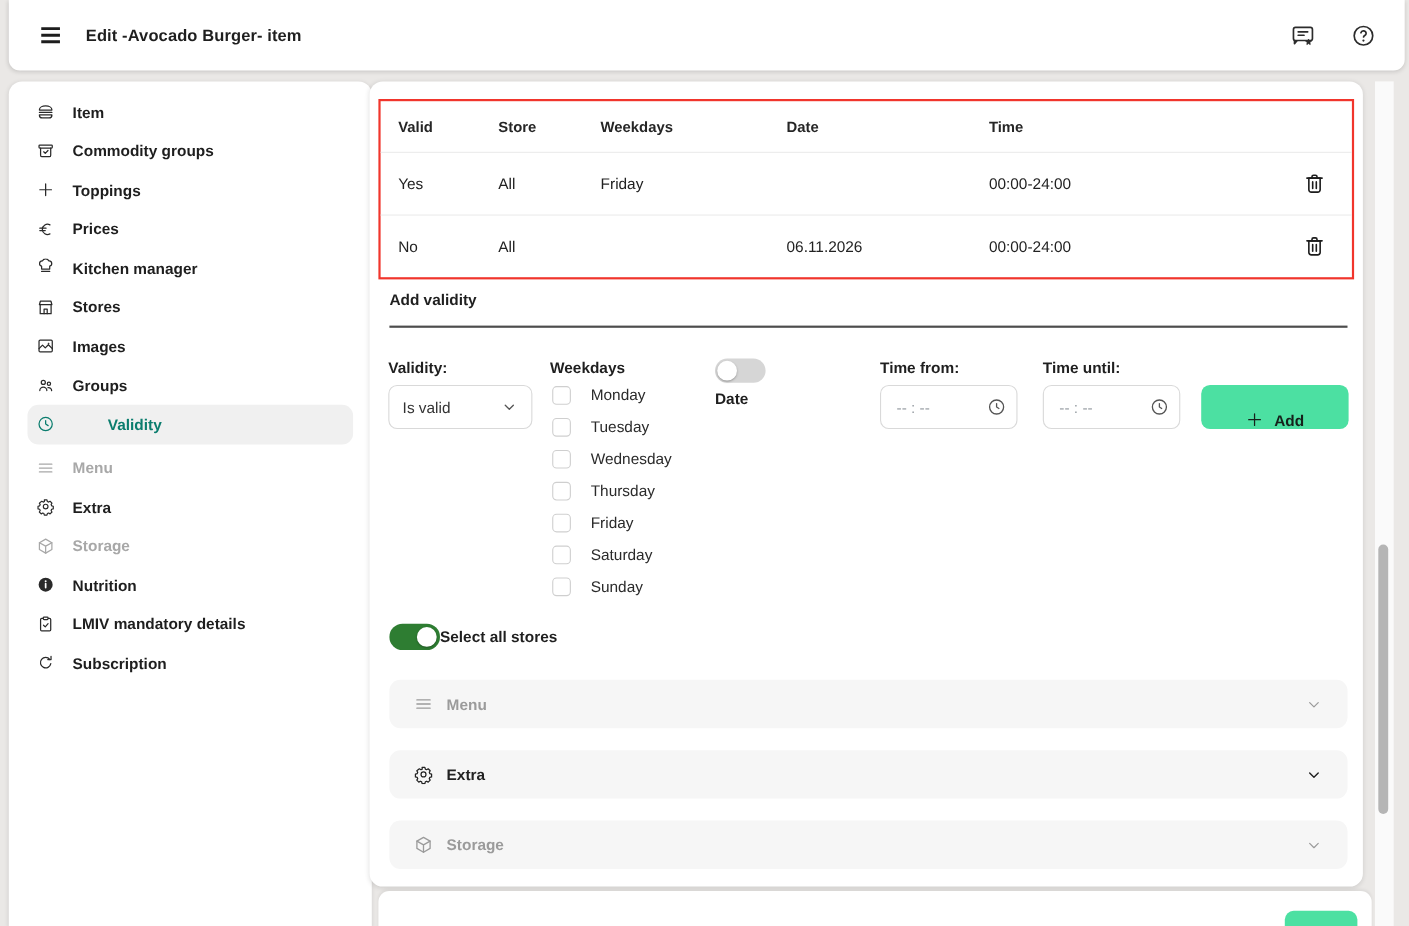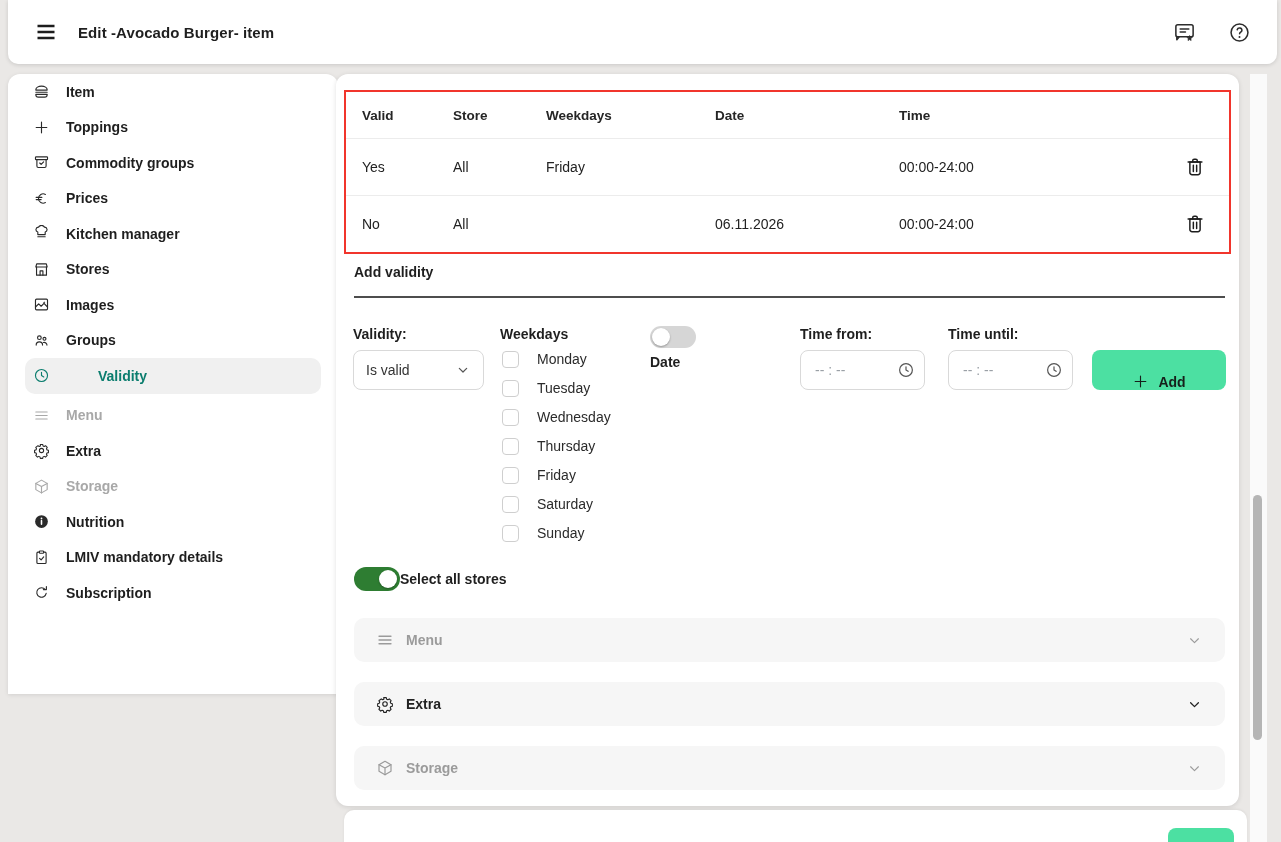--- a/index.html
+++ b/index.html
@@ -21,23 +21,24 @@
     display:flex; align-items:center; padding:0 26px;
     z-index:5;
   }
   .hamburger { width:24px; height:24px; color:#1d1d1d; cursor:pointer; }
   .header-title { font-size:15px; font-weight:700; margin-left:20px; letter-spacing:.1px; }
   .header-right { margin-left:auto; display:flex; align-items:center; gap:32px; }
   .hicon { width:23px; height:23px; color:#2c2c2c; cursor:pointer; }
 
   
   .sidebar {
-    position:absolute; left:8px; top:74px; width:330px; height:620px;
+    position:absolute; left:8px; top:74px; width:330px; height:768px;
     background:#fff; border-radius:12px 12px 0 0;
     box-shadow:0 1px 4px rgba(0,0,0,.10);
+    padding-top:10px;
   }
   .side-row {
     height:35.5px; margin:0 17px; border-radius:10px;
     display:flex; align-items:center; gap:16px; padding:0 8px;
     font-size:14px; font-weight:700; color:#1e1e1e; cursor:pointer;
   }
   .side-row .ic { width:17px; height:17px; color:#2a2a2a; }
   .side-row.active { background:#f0f0f0; color:#0b7d6e;gap:48px; }
   .side-row.active .ic { color:#0b7d6e; }
   .side-row.disabled { color:#a8a8a8; cursor:default; }
@@ -182,36 +183,36 @@
           <path d="M4 9.5C4 6.6 7.6 4.5 12 4.5s8 2.1 8 5v.5H4z"></path>
           <path d="M4 13h16"></path>
           <path d="M4 16h16v.5c0 1.9-1.6 3.5-3.5 3.5h-9A3.5 3.5 0 0 1 4 16.5z"></path>
         </svg>
       </span>
     <span>Item</span>
   </div>
 
   <div class="side-row">
     <span class="ic">
-        <svg viewBox="0 0 24 24" fill="none" stroke="currentColor" stroke-width="1.6" stroke-linecap="round">
-          <path d="M12 4.5v15M4.5 12h15"></path>
-        </svg>
-      </span>
-    <span>Toppings</span>
-  </div>
-
-  <div class="side-row">
-    <span class="ic">
         <svg viewBox="0 0 24 24" fill="none" stroke="currentColor" stroke-width="1.6" stroke-linecap="round" stroke-linejoin="round">
           <rect x="3.5" y="4" width="17" height="4" rx="1"></rect>
           <path d="M5.5 8v9a2 2 0 0 0 2 2h9a2 2 0 0 0 2-2V8"></path>
           <path d="M9.5 12.7l2 2 3.5-3.7"></path>
         </svg>
       </span>
     <span>Commodity groups</span>
+  </div>
+
+  <div class="side-row">
+    <span class="ic">
+        <svg viewBox="0 0 24 24" fill="none" stroke="currentColor" stroke-width="1.6" stroke-linecap="round">
+          <path d="M12 4.5v15M4.5 12h15"></path>
+        </svg>
+      </span>
+    <span>Toppings</span>
   </div>
 
   <div class="side-row">
     <span class="ic">
         <svg viewBox="0 0 24 24" fill="none" stroke="currentColor" stroke-width="1.6" stroke-linecap="round">
           <path d="M17.5 6.2A6.6 6.6 0 1 0 17.5 17.8"></path>
           <path d="M4.5 10.5h8M4.5 13.5h7"></path>
         </svg>
       </span>
     <span>Prices</span>

